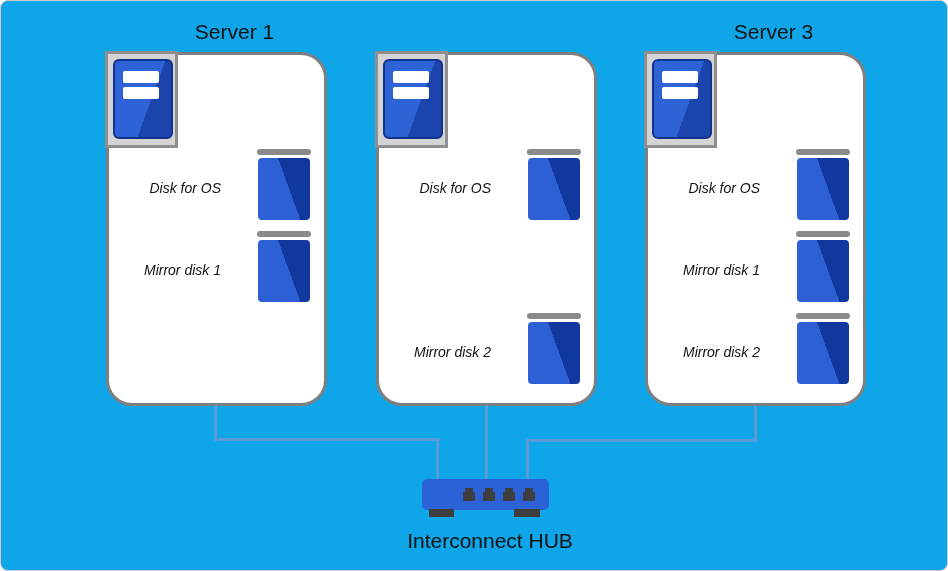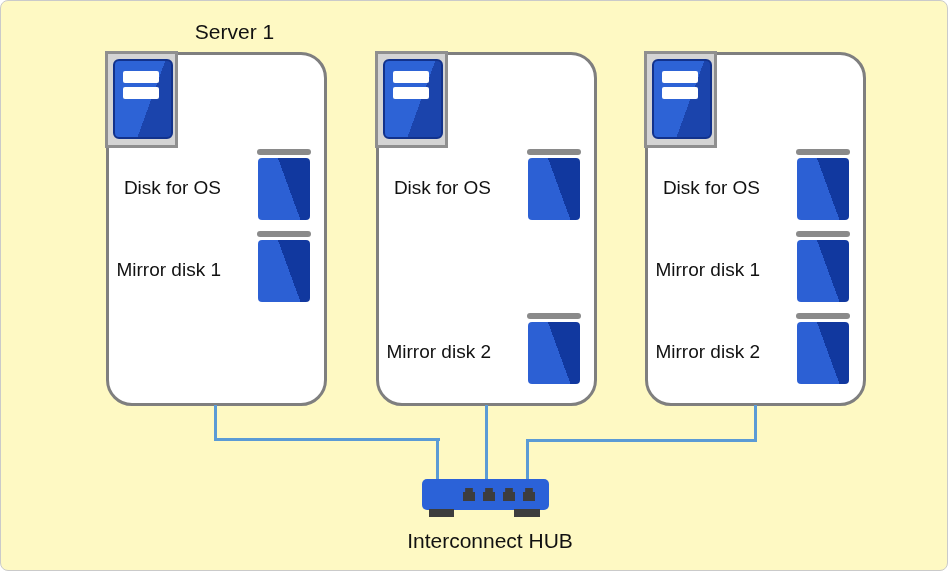--- a/index.html
+++ b/index.html
@@ -1,17 +1,17 @@
 <!DOCTYPE html>
 <html style="--server-border-gray: #7f7f7f; --connector-blue: #5b9bd5; --disk-blue-light: #2c60d4; --disk-blue-dark: #11389f; --disk-cap-gray: #8a8a8a; --hub-blue: #2b62d8; --hub-port-dark: #3d3d3d; --icon-box-gray: #d4d4d4; --icon-box-border-gray: #8f8f8f; --tower-blue-light: #2d63d6; --tower-blue-dark: #1b44ac; --tower-border-navy: #12328c; --text-black: #111111; --canvas-border-gray: #cacaca;"><head>
 <meta charset="utf-8">
 <style>
   html,body{margin:0;padding:0;background:#fff;font-family:"Liberation Sans",sans-serif;}
   .canvas{
-    position:relative;width:946px;height:569px;background:#fef9c3;
+    position:relative;width:946px;height:569px;background:#0ea5e9;
     border:1px solid var(--canvas-border-gray,#cacaca);border-radius:8px;overflow:hidden;
   }
   .title{
     position:absolute;top:18px;width:221px;height:26px;line-height:26px;
     text-align:center;font-size:21px;color:var(--text-black,#111);white-space:nowrap;
   }
   .sbox{
     position:absolute;top:51px;width:221px;height:354px;box-sizing:border-box;
     border:3px solid var(--server-border-gray,#7f7f7f);border-radius:26px;background:#fff;
   }
@@ -20,21 +20,21 @@
     background:var(--icon-box-gray,#d4d4d4);border:3px solid var(--icon-box-border-gray,#8f8f8f);
   }
   .tower{
     position:absolute;left:5px;top:5px;width:60px;height:80px;box-sizing:border-box;
     border:2px solid var(--tower-border-navy,#12328c);border-radius:6px;
     background:linear-gradient(110deg,var(--tower-blue-light,#2d63d6) 60%,var(--tower-blue-dark,#1b44ac) 60%);
   }
   .tbar{position:absolute;left:8px;width:36px;height:12px;border-radius:2px;background:#ffffff;}
   .disk-label{
     position:absolute;width:110px;height:24px;line-height:24px;text-align:right;
-    font-size:19px;color:var(--text-black,#111);white-space:nowrap;
+    font-size:14px;color:var(--text-black,#111);white-space:nowrap;font-style:italic;
   }
   .disk-icon{position:absolute;width:54px;height:71px;}
   .disk-cap{position:absolute;left:0;top:0;width:54px;height:6px;border-radius:3px;background:var(--disk-cap-gray,#8a8a8a);}
   .disk-body{
     position:absolute;left:1px;top:9px;width:52px;height:62px;border-radius:4px;
     background:linear-gradient(70deg,var(--disk-blue-light,#2c60d4) 57%,var(--disk-blue-dark,#11389f) 57%);
   }
   .conn{position:absolute;background:var(--connector-blue,#5b9bd5);}
   .hub{
     position:absolute;left:421px;top:478px;width:127px;height:31px;border-radius:5px;
@@ -49,20 +49,21 @@
     position:absolute;left:384px;top:527px;width:210px;height:26px;line-height:26px;
     text-align:center;font-size:21px;color:var(--text-black,#111);white-space:nowrap;
   }
 </style>
 </head>
 <body>
 
 <div id="canvas" class="canvas">
 
   <div class="title" style="left:123px;">Server 1</div>
+  <div class="title" style="left:662px;">Server 3</div>
 
   <div class="sbox" style="left:105px;"></div>
   <div class="sbox" style="left:375px;"></div>
   <div class="sbox" style="left:644px;"></div>
 
   <div class="tower-box" style="left:104px;">
     <div class="tower">
       <div class="tbar" style="top:10px;"></div>
       <div class="tbar" style="top:26px;"></div>
     </div>

